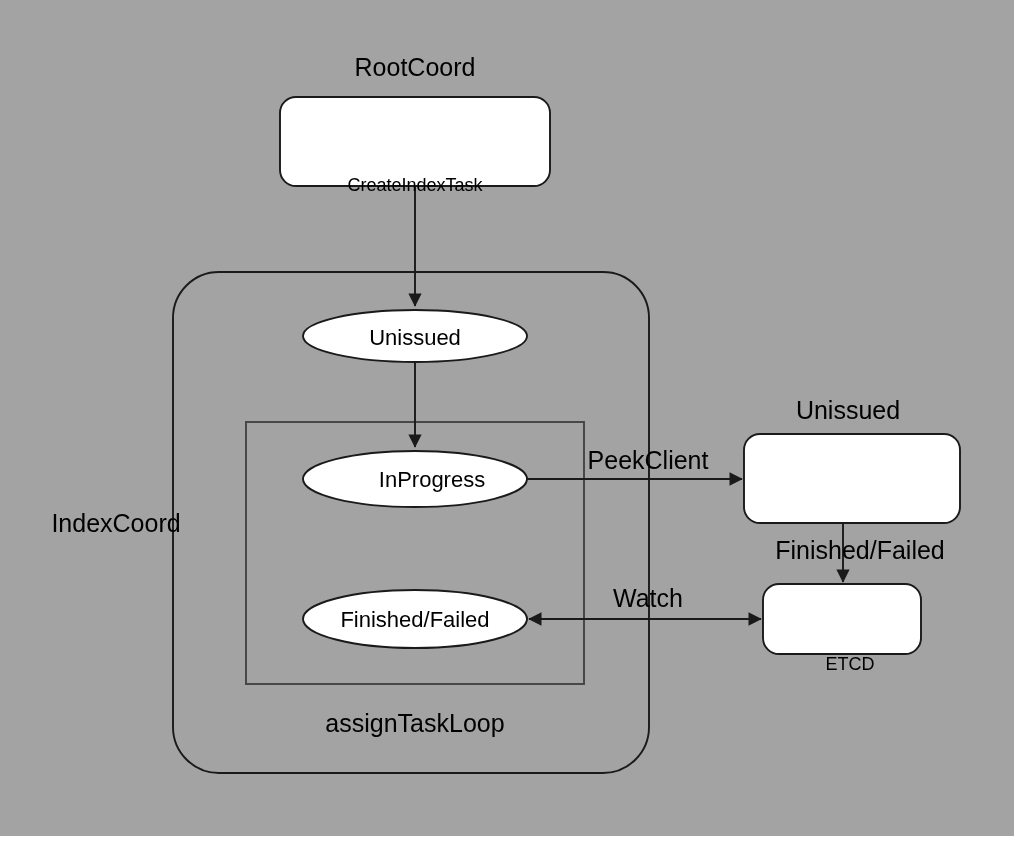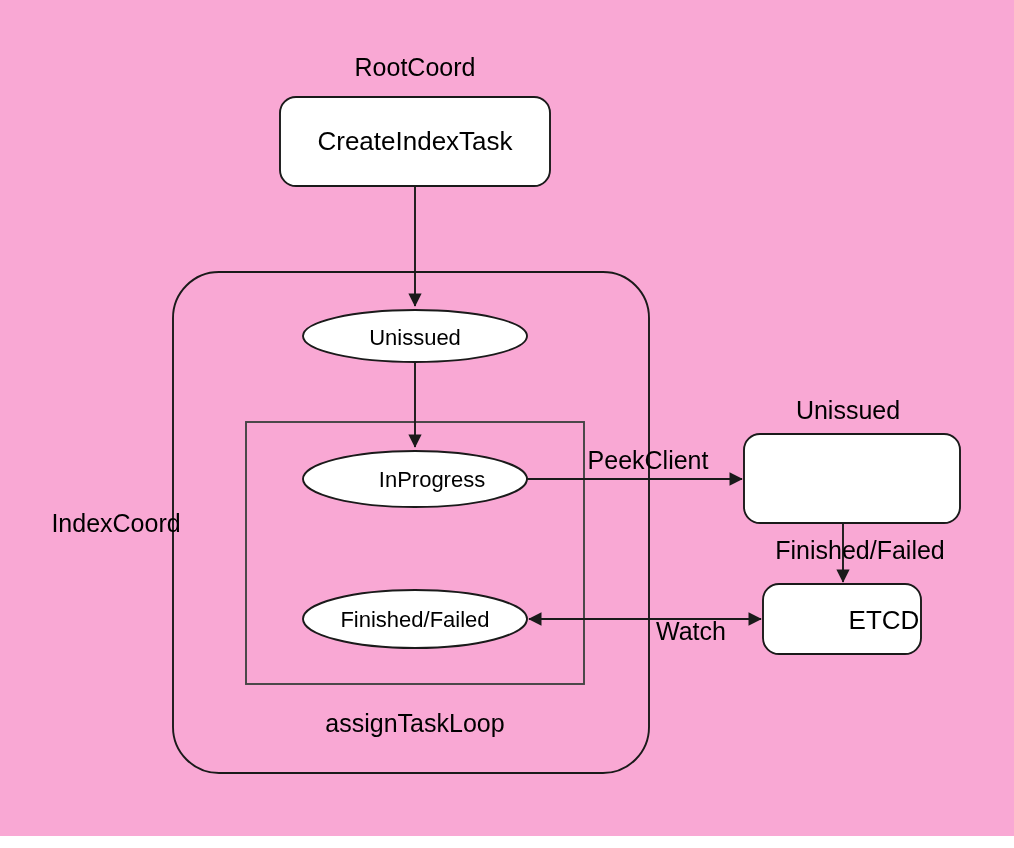--- a/index.html
+++ b/index.html
@@ -8,40 +8,40 @@
     background: #ffffff;
   }
   body {
     font-family: "Liberation Sans", sans-serif;
     color: #000000;
   }
   #canvas {
     position: relative;
     width: 1014px;
     height: 836px;
-    background: #f9a8d4;
+    background: #a3a3a3;
     overflow: hidden;
   }
   #canvas svg {
     position: absolute;
     left: 0;
     top: 0;
   }
   .lbl {
     position: absolute;
     white-space: nowrap;
     color: #000000;
     line-height: 1;
   }
   
   .ctr {
     transform: translate(-50%, -50%);
   }
   .t-title      { font-size: 25px; }
-  .t-node       { font-size: 26px; }
+  .t-node       { font-size: 18px; margin-top: 44px; }
   .t-state      { font-size: 22px; }
   .t-edge       { font-size: 25px; }
   .t-group      { font-size: 25px; }
 </style>
 </head>
 <body>
 
 <div id="canvas">
 
   <svg width="1014" height="848">
@@ -91,21 +91,21 @@
 
   <div class="lbl ctr t-node" style="left:415px; top:141px;">CreateIndexTask</div>
 
   <div class="lbl ctr t-state" style="left:415px; top:338px;">Unissued</div>
 
   <div class="lbl ctr t-state" style="left:415px; top:480px;margin-left:17px;">InProgress</div>
 
   <div class="lbl ctr t-state" style="left:415px; top:620px;">Finished/Failed</div>
 
 
-  <div class="lbl ctr t-node" style="left:884px; top:620px;text-align:right;">ETCD</div>
+  <div class="lbl ctr t-node" style="left:850px; top:620px;text-align:right;">ETCD</div>
 
   <div class="lbl ctr t-edge" style="left:648px; top:460px;">PeekClient</div>
 
   <div class="lbl ctr t-edge" style="left:860px; top:550px;">Finished/Failed</div>
 
-  <div class="lbl ctr t-edge" style="left:648px; top:631px;margin-left:43px;">Watch</div>
+  <div class="lbl ctr t-edge" style="left:648px; top:598px;">Watch</div>
 
 </div>
 
 </body></html>

